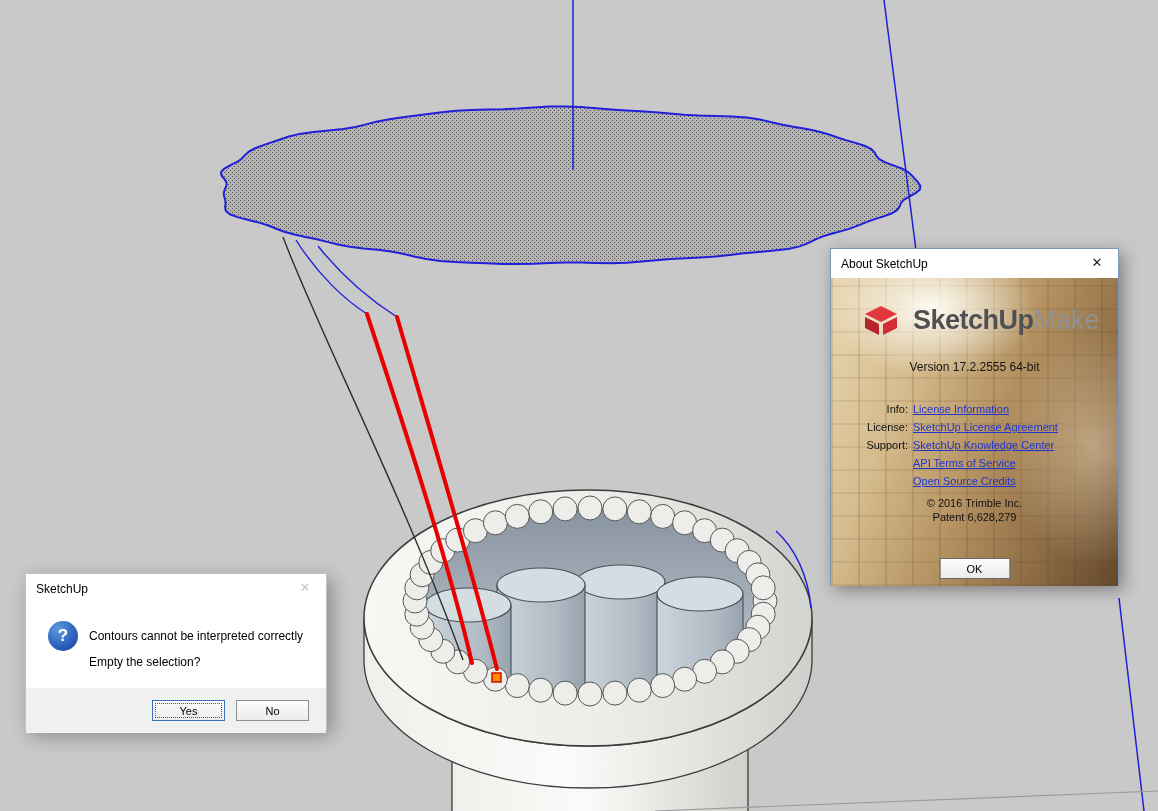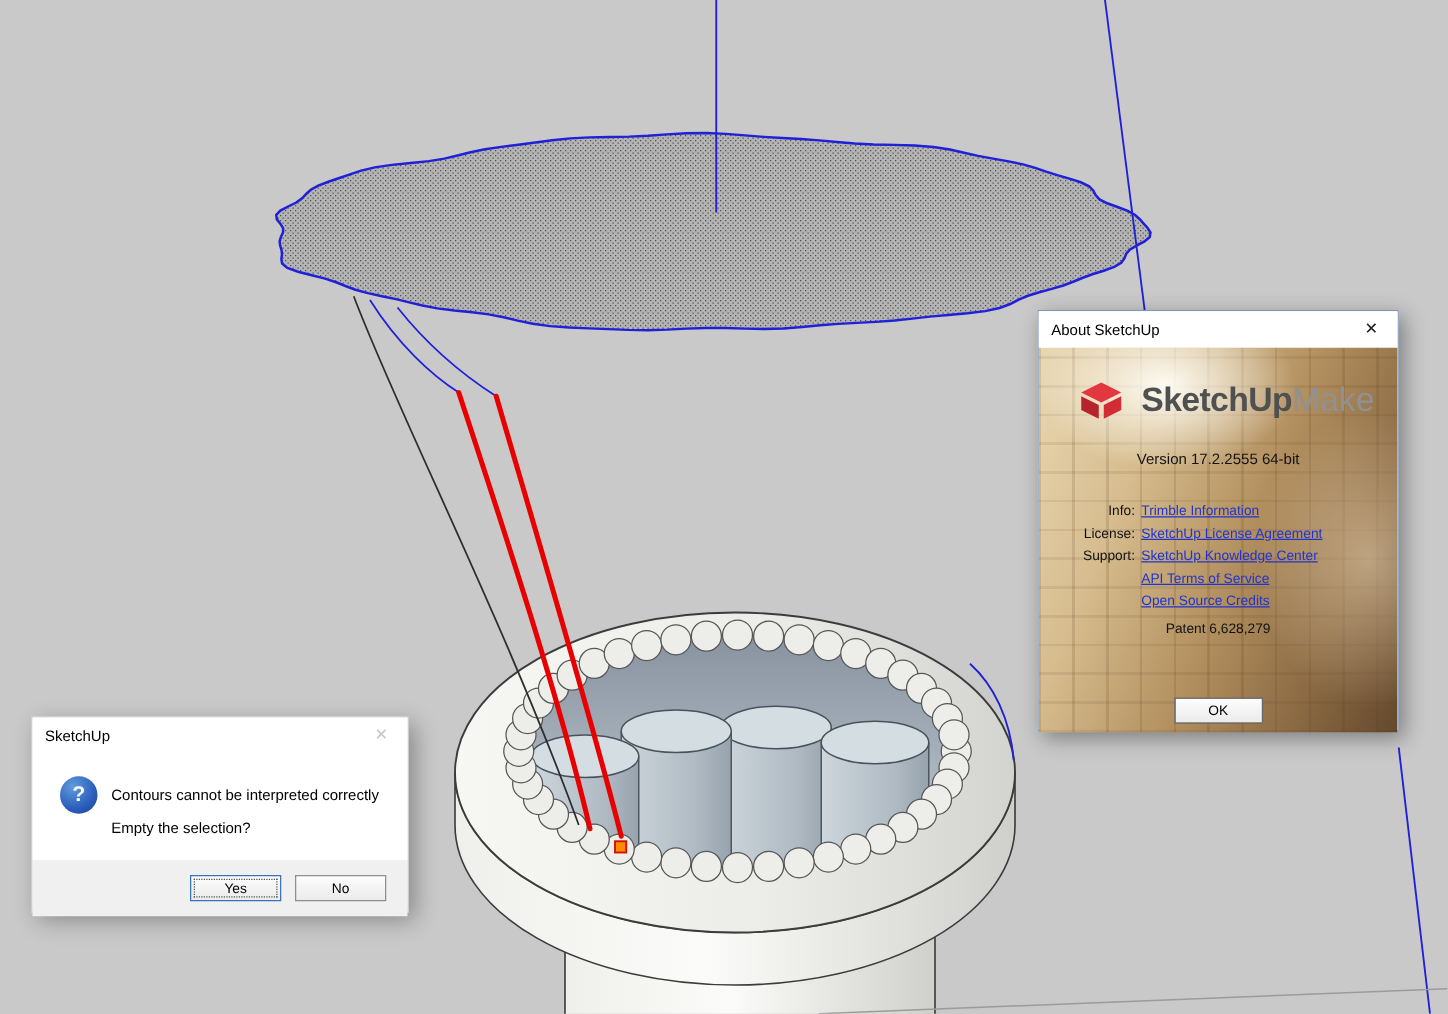--- a/index.html
+++ b/index.html
@@ -210,41 +210,42 @@
       <div>
         <span class="brand-name">SketchUp</span><span class="brand-suffix">Make</span>
       </div>
     </div>
 
     <div class="about-version">Version 17.2.2555 64-bit</div>
 
     <div class="about-links">
       <div class="link-row">
         <span class="link-label">Info:</span>
-        <a class="link">Trimble Information</a>
+        <a class="link">License Information</a>
       </div>
       <div class="link-row">
         <span class="link-label">License:</span>
         <a class="link">SketchUp License Agreement</a>
       </div>
       <div class="link-row">
         <span class="link-label">Support:</span>
         <a class="link">SketchUp Knowledge Center</a>
       </div>
       <div class="link-row">
         <span class="link-label"></span>
         <a class="link">API Terms of Service</a>
       </div>
       <div class="link-row">
         <span class="link-label"></span>
         <a class="link">Open Source Credits</a>
       </div>
     </div>
 
     <div class="about-copy">
+      <div>© 2016 Trimble Inc.</div>
       <div>Patent 6,628,279</div>
     </div>
 
     <button class="btn" id="ok-button">OK</button>
   </div>
 </div>
 
 <div class="dialog" id="msg-dialog">
   <div class="titlebar">
     <span>SketchUp</span>

